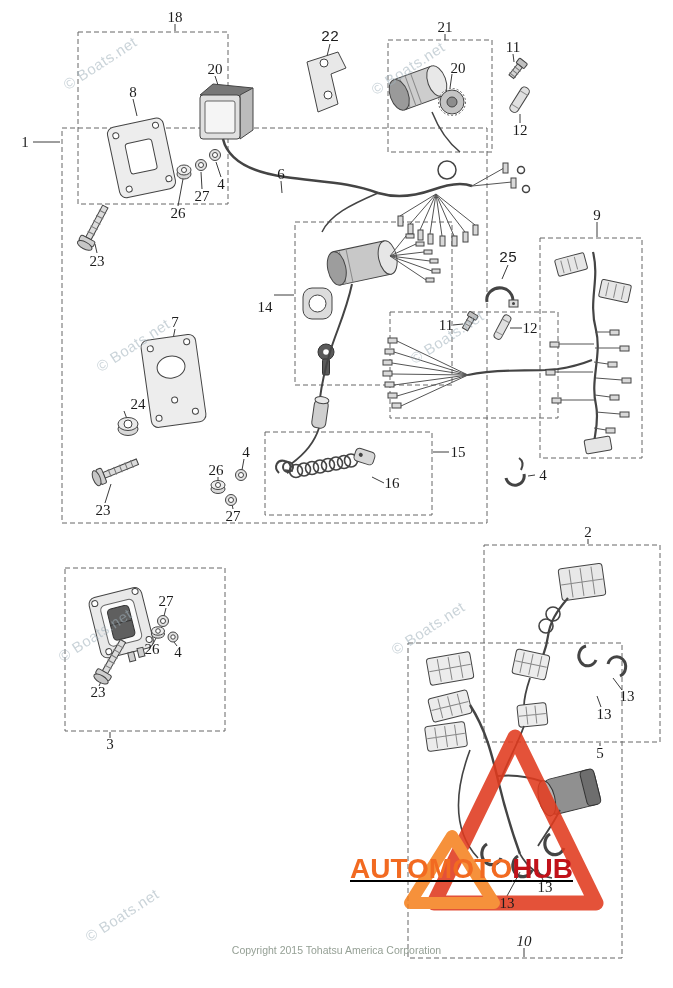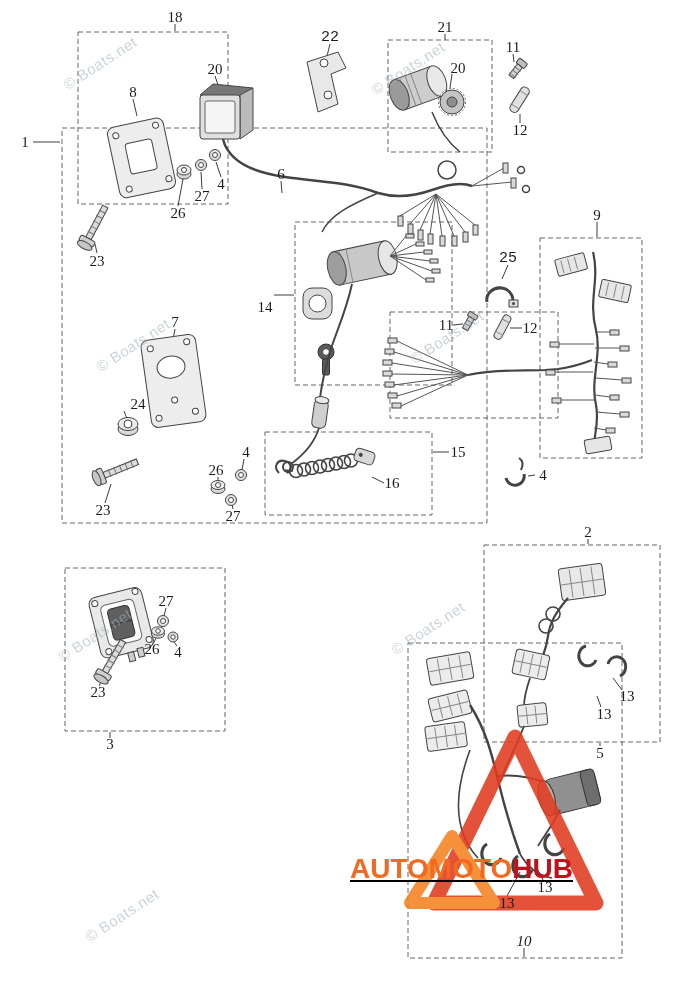--- a/index.html
+++ b/index.html
@@ -438,14 +438,15 @@
       <div class="callout" style="left: 98px; top: 692px;">23</div>
       <div class="callout" style="left: 545px; top: 887px;">13</div>
       <div class="callout" style="left: 507px; top: 903px;">13</div>
       <div class="callout" style="left: 524px; top: 941px; font-style: italic;">10</div>
     </div>
 
   <div class="logo-text">
     <span class="primary">AUTOMOTO</span><span class="secondary">HUB</span>
   </div>
 
+  <div class="copyright">Copyright 2015 Tohatsu America Corporation</div>
 
 </div>
 
 </body></html>

